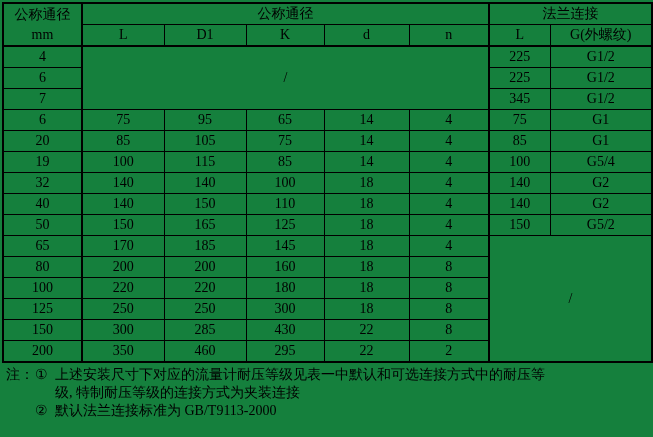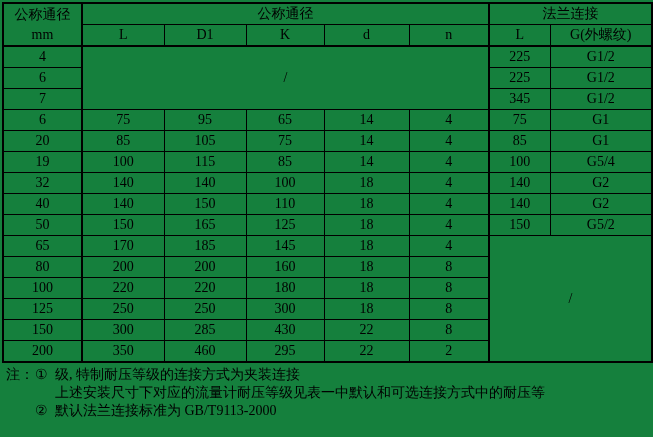--- a/index.html
+++ b/index.html
@@ -214,22 +214,22 @@
         <td>2</td>
       </tr>
     </tbody>
   </table>
 
   <div class="notes">
     <div class="note-row">
       <span class="note-prefix">注：</span>
       <span class="note-marker">①</span>
       <span class="note-text">
+        <div>上述安装尺寸下对应的流量计耐压等级见表一中默认和可选连接方式中的耐压等</div>
         <div>级, 特制耐压等级的连接方式为夹装连接</div>
-        <div>上述安装尺寸下对应的流量计耐压等级见表一中默认和可选连接方式中的耐压等</div>
       </span>
     </div>
     <div class="note-row">
       <span class="note-prefix"></span>
       <span class="note-marker">②</span>
       <span class="note-text">
         <div>默认法兰连接标准为 GB/T9113-2000</div>
       </span>
     </div>
   </div>

